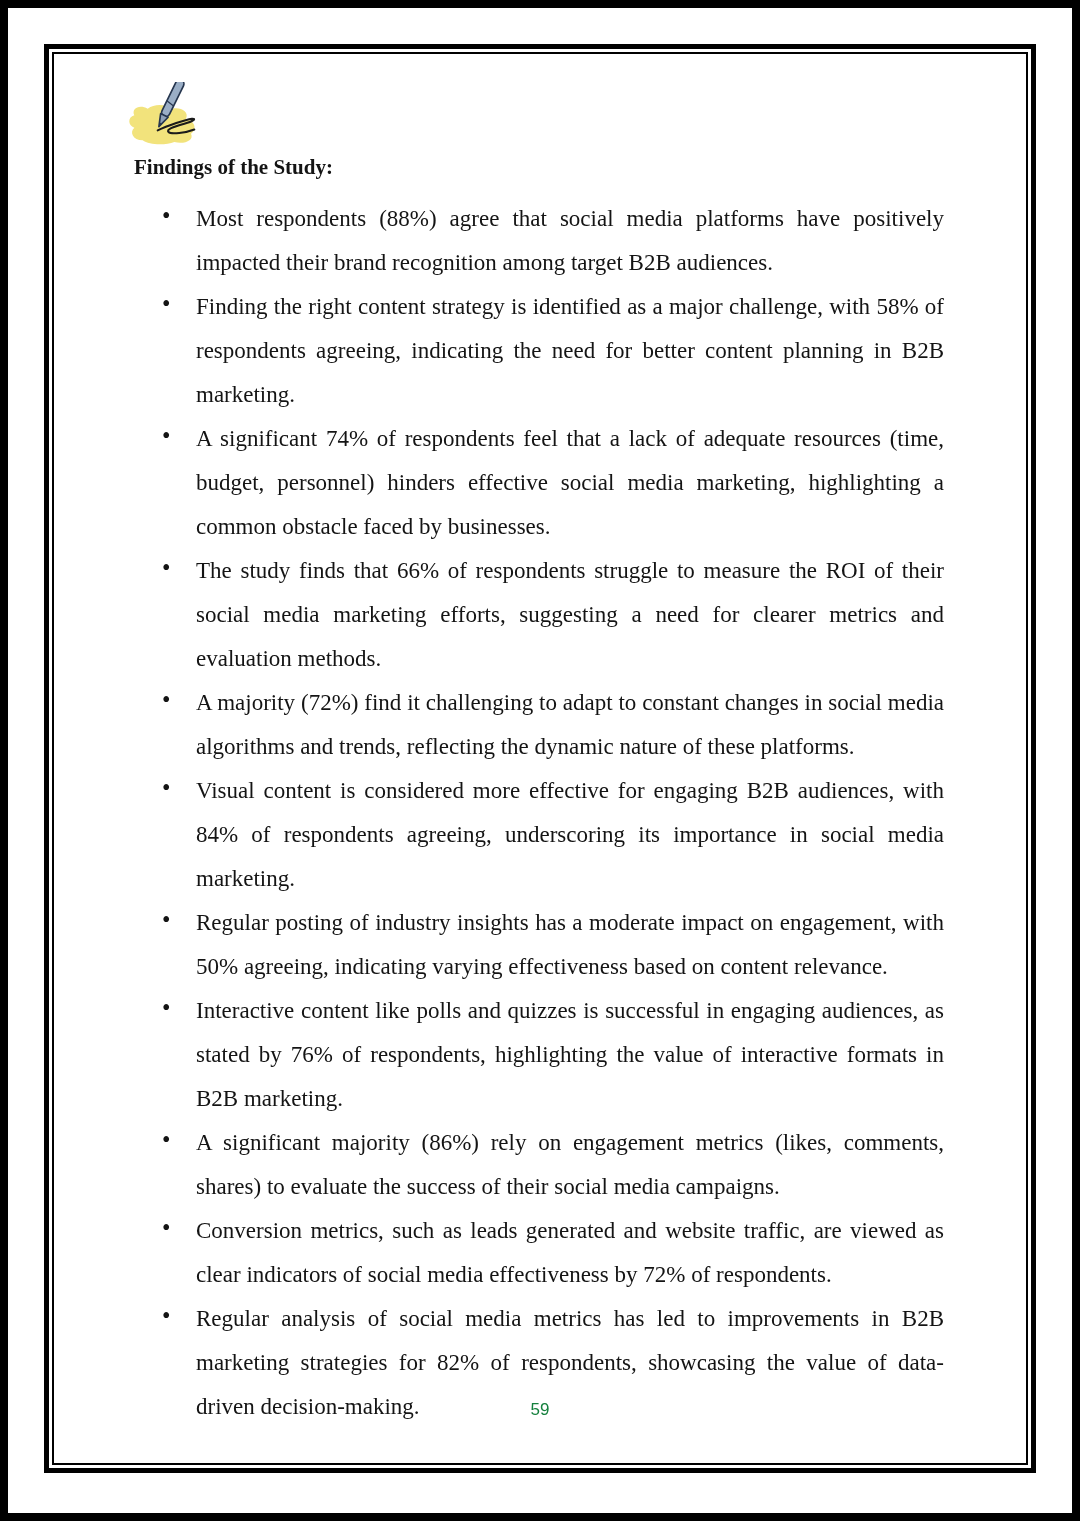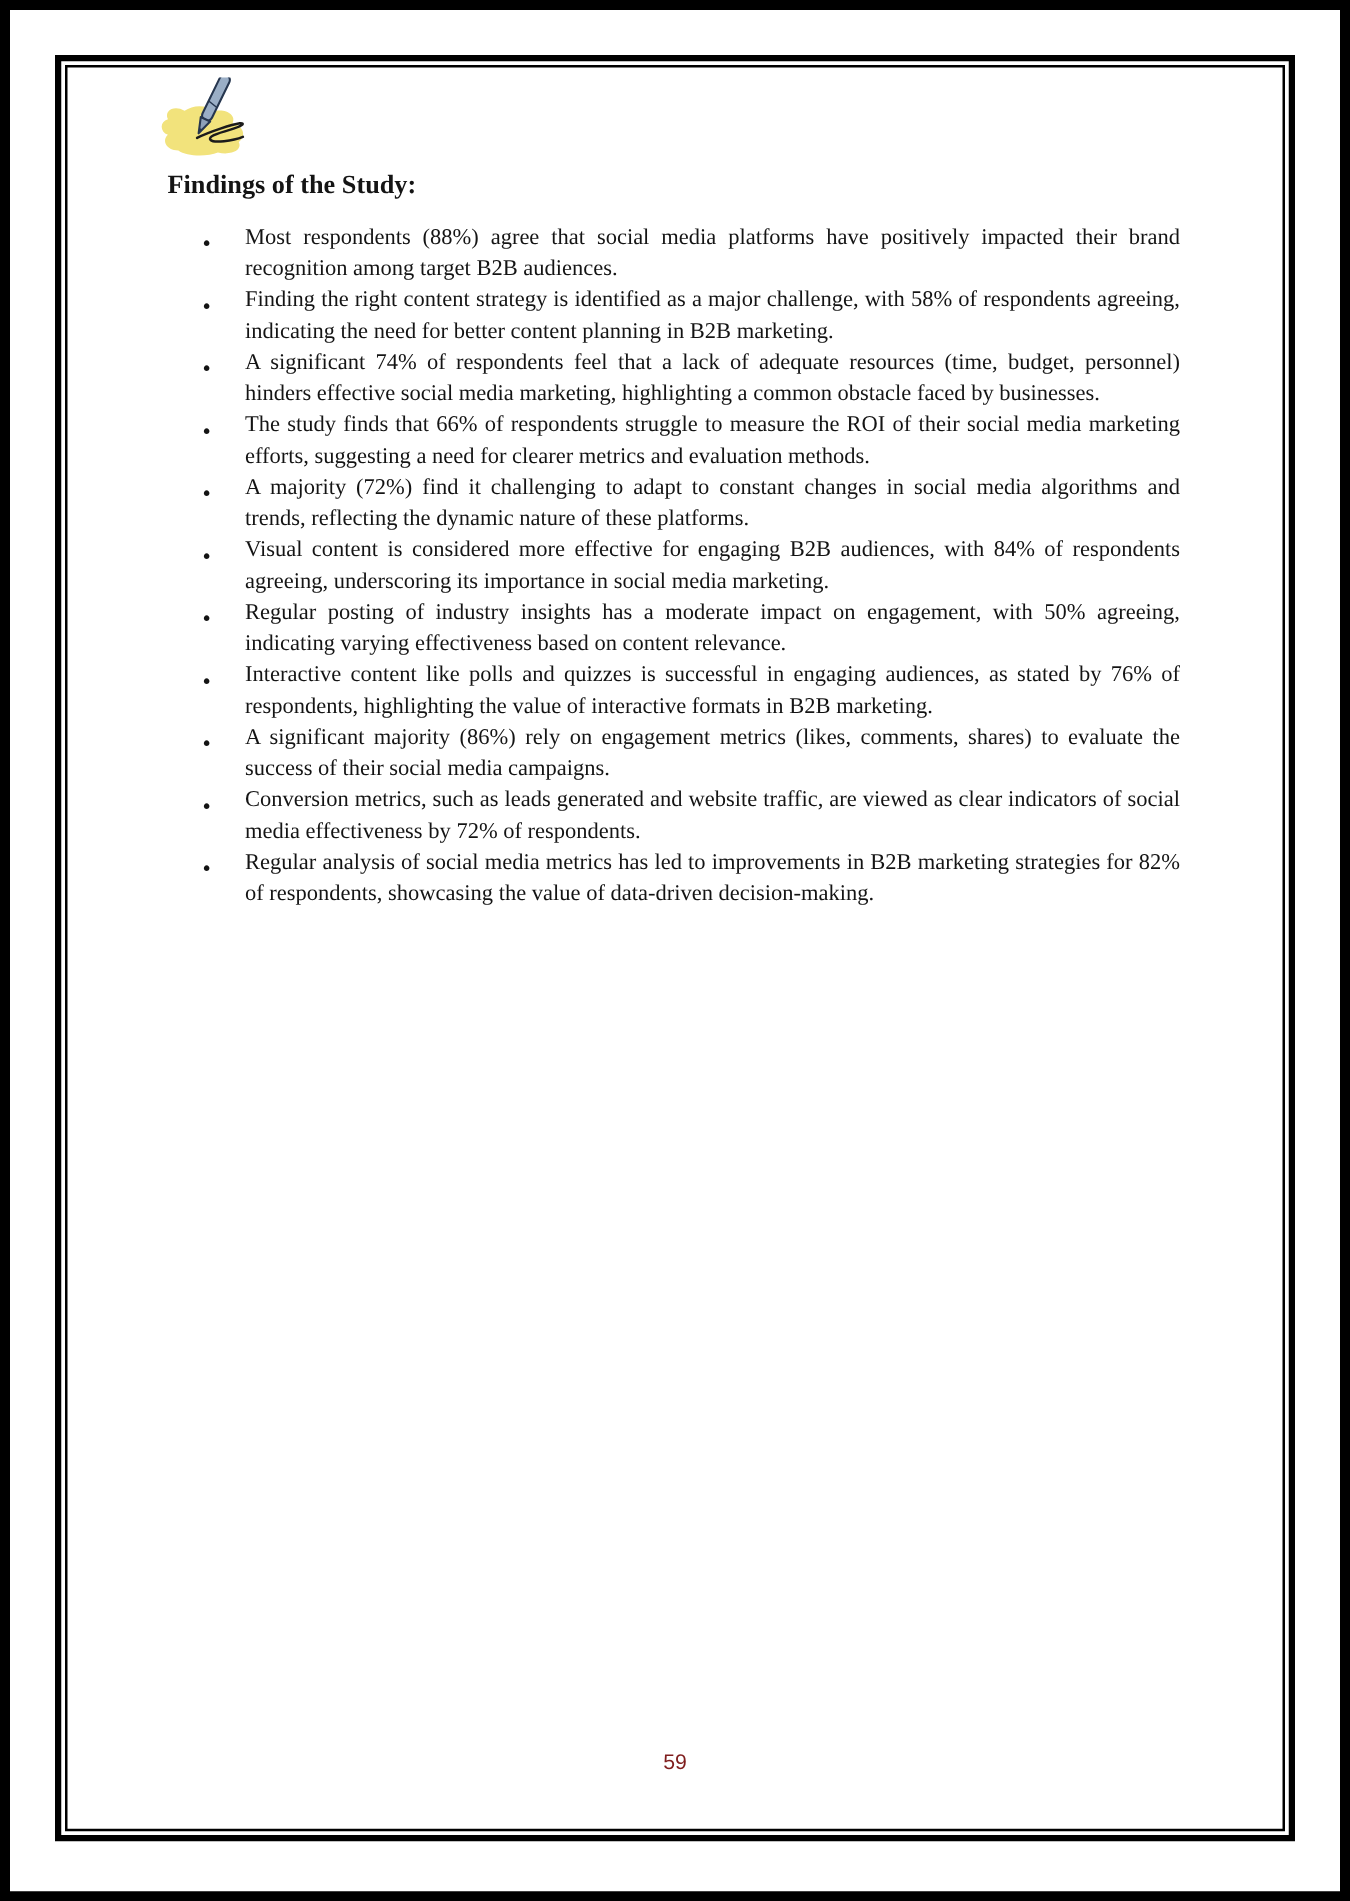--- a/index.html
+++ b/index.html
@@ -23,21 +23,21 @@
     border: 5px solid #000000;
     padding: 3px;
   }
   .frame-inner {
     width: 100%; height: 100%;
     border: 2px solid #000000;
     position: relative;
   }
 
   .doc-body {
-    padding: 8px 82px 0 80px;
+    padding: 28px 82px 0 80px;
   }
 
   .icon-wrap {
     width: 84px; height: 70px;
     margin-left: -10px;
     margin-bottom: 2px;
   }
   .icon-wrap svg { width: 100%; height: 100%; display: block; }
 
   .doc-heading {
@@ -47,42 +47,42 @@
     margin: 2px 0 0 0;
   }
 
   ul.findings {
     list-style: none;
     margin: 16px 0 0 0;
     padding: 0 0 0 62px;
   }
   ul.findings li {
     position: relative;
-    font-size: 18px;
-    line-height: 25px;
+    font-size: 23px;
+    line-height: 44px;
     text-align: justify;
     text-align-last: left;
   }
   ul.findings li::before {
     content: "\2022";
     position: absolute;
     left: -34px;
     top: 0;
     font-size: 1.05em;
     line-height: 38.5px;
   }
 
   .page-number {
     position: absolute;
     left: 0; right: 0;
     top: 1392px;
     text-align: center;
     font-family: "Liberation Sans", "DejaVu Sans", sans-serif;
     font-size: 17px;
-    color: #7f1d1d;
+    color: #15803d;
   }
 </style>
 </head>
 <body>
 
 <div class="page">
   <div class="frame-outer">
     <div class="frame-inner">
 
       <div class="doc-body">

